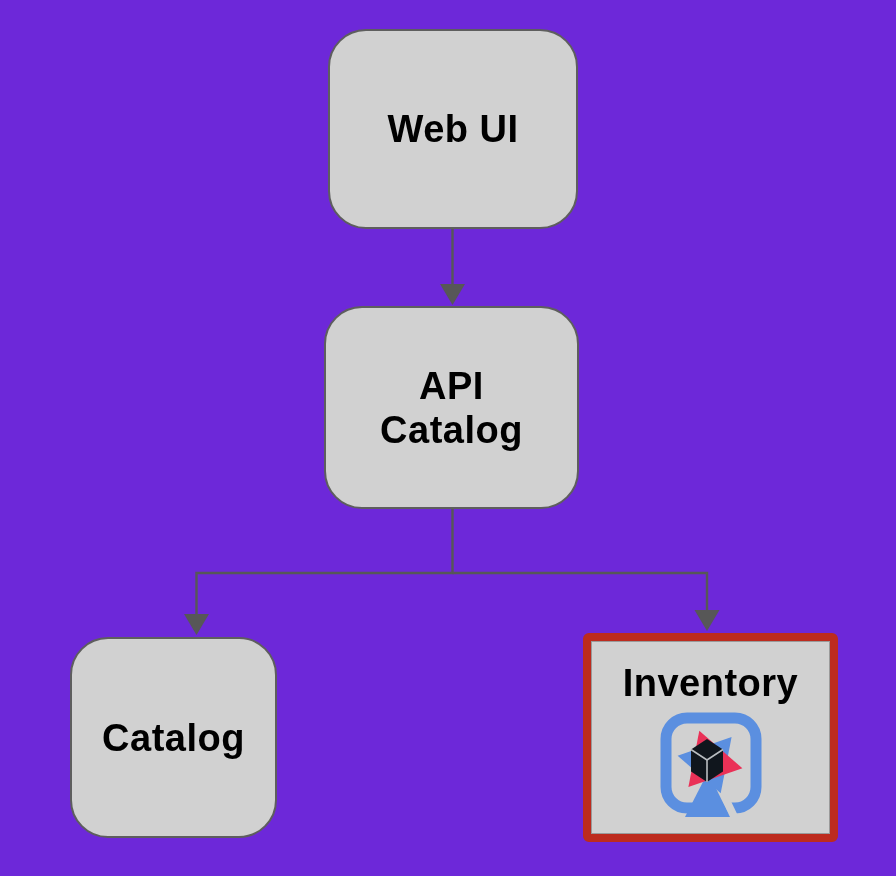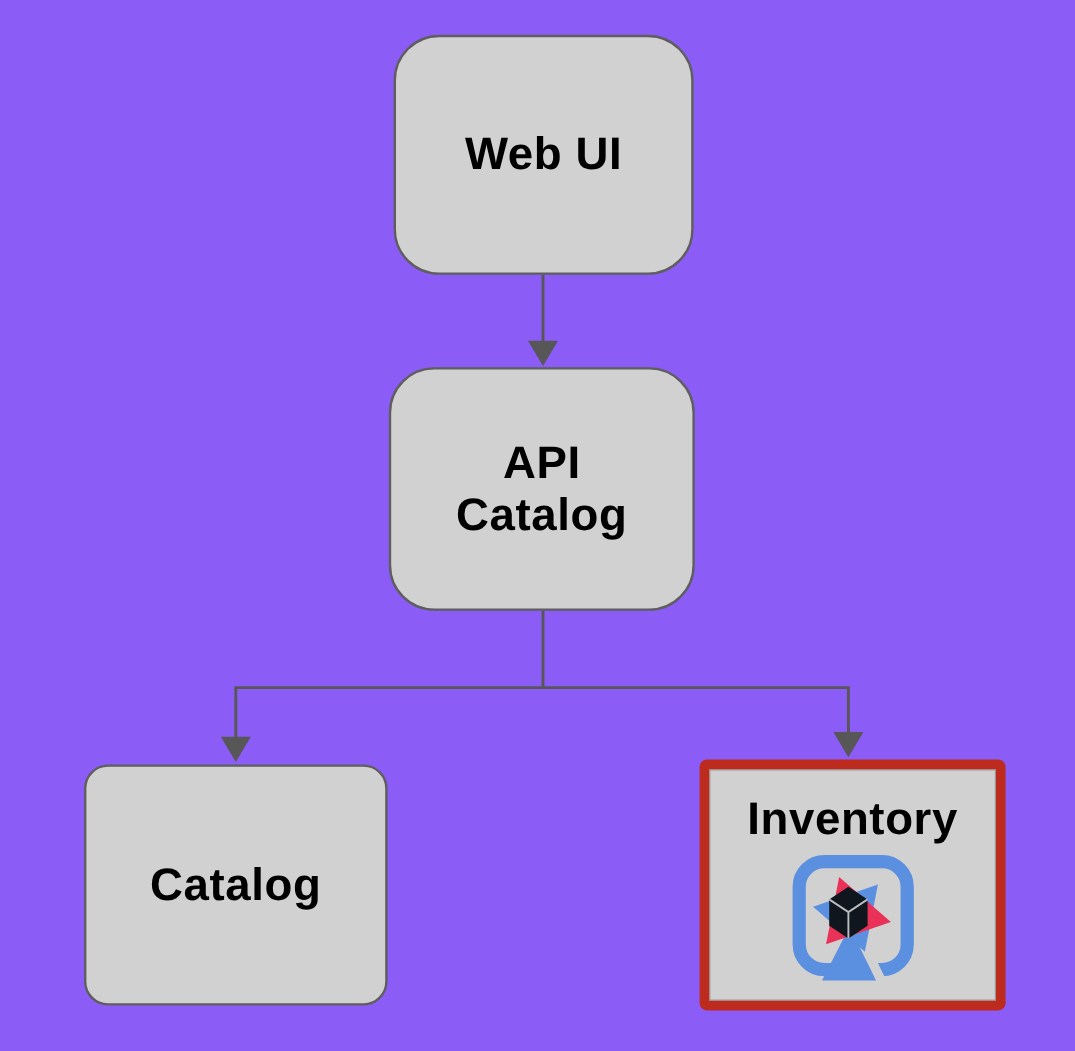--- a/index.html
+++ b/index.html
@@ -4,21 +4,21 @@
 <style>
   html, body { margin: 0; padding: 0; }
   body {
     font-family: "Liberation Sans", "DejaVu Sans", sans-serif;
     background: #f0f0f0;
   }
   .canvas {
     position: relative;
     width: 896px;
     height: 876px;
-    background: #8b5cf6;
+    background: #6d28d9;
     overflow: hidden;
   }
   .connectors {
     position: absolute;
     left: 0; top: 0;
     width: 896px; height: 876px;
     pointer-events: none;
   }
   .edge {
     fill: none;
@@ -47,21 +47,21 @@
     line-height: 44px;
     letter-spacing: 0.5px;
     white-space: nowrap;
   }
   .label-wrap {
     white-space: normal;
     max-width: 175px;
   }
   .node-webui    { left: 328px; top:  29px; width: 250px; height: 200px; }
   .node-api     { left: 324px; top: 306px; width: 255px; height: 203px; }
-  .node-catalog { left:  70px; top: 637px; width: 253px; height: 201px; border-radius: 20px; }
+  .node-catalog { left:  70px; top: 637px; width: 207px; height: 201px; }
   .node-inventory {
     left: 583px; top: 633px; width: 255px; height: 209px;
     border: 8px solid #bd2b1e;
     border-radius: 6px;
     box-shadow: inset 0 0 0 1px #9a9a9a;
     flex-direction: column;
     justify-content: flex-start;
     padding-top: 20px;
   }
   .node-inventory .label { margin-bottom: 3px; }

